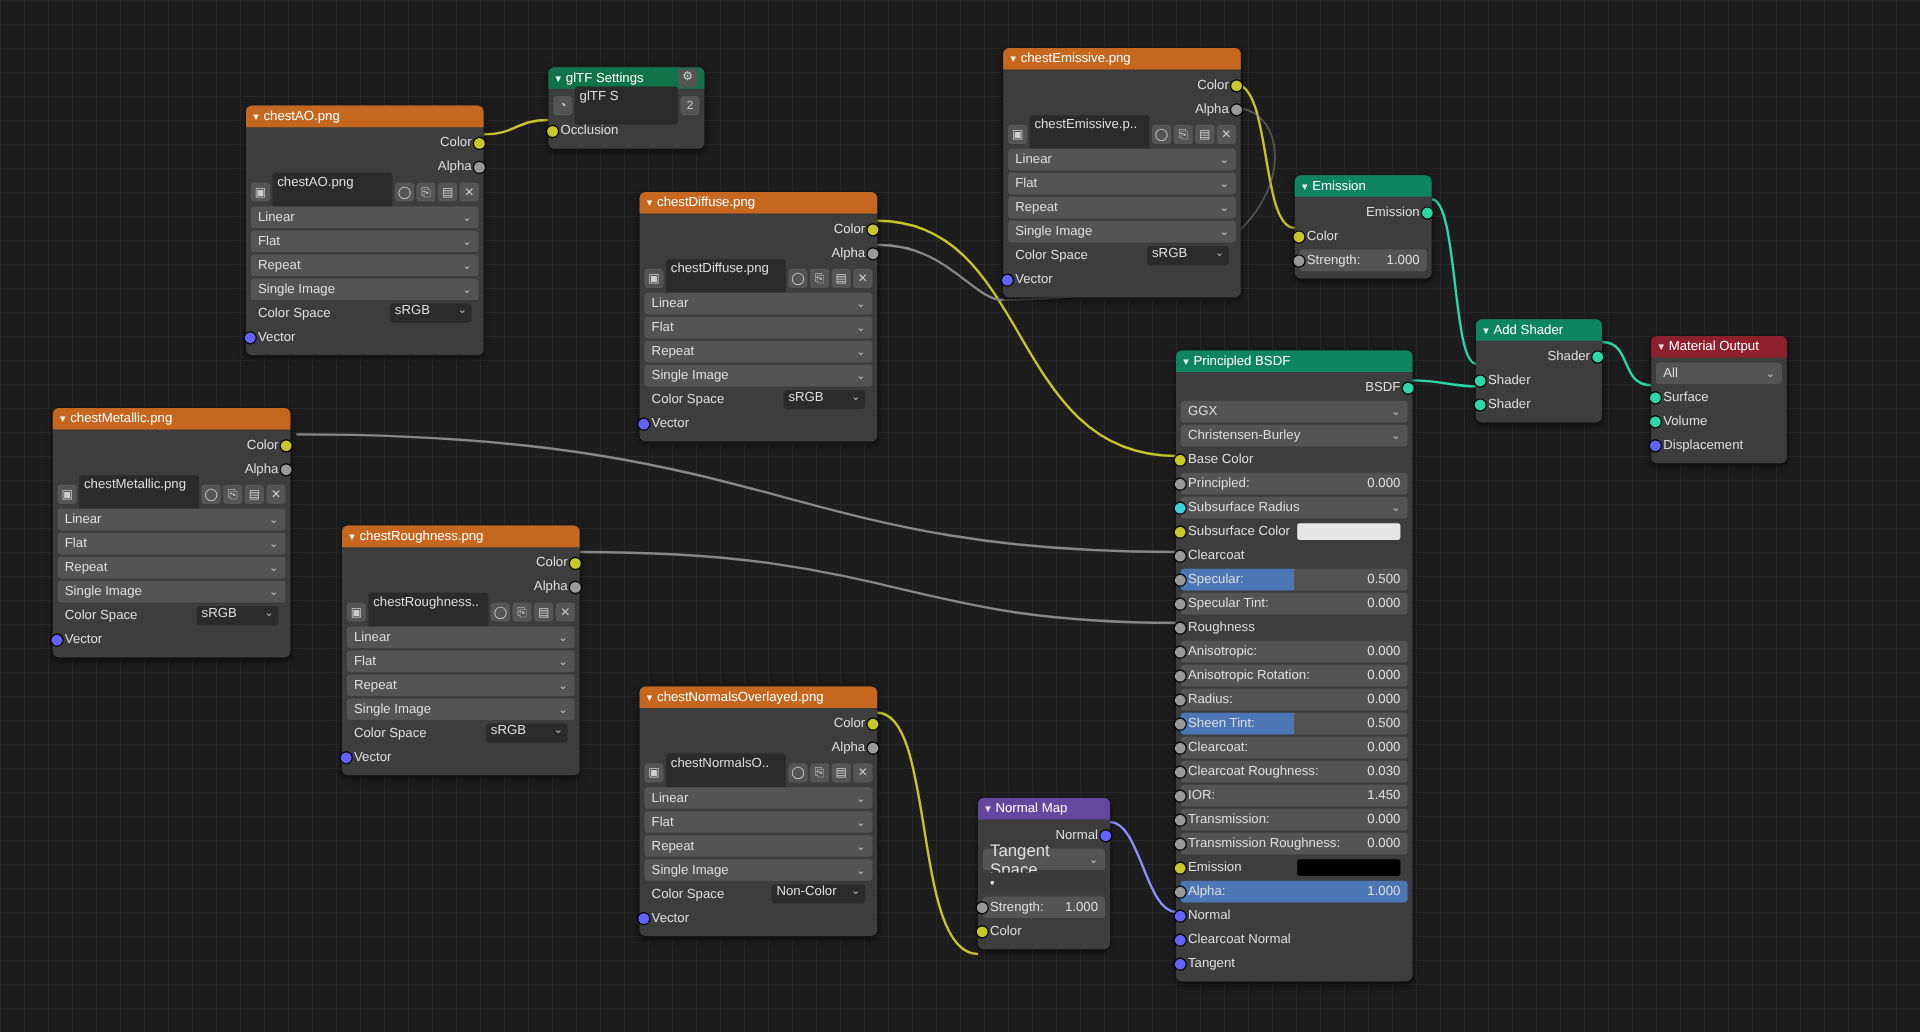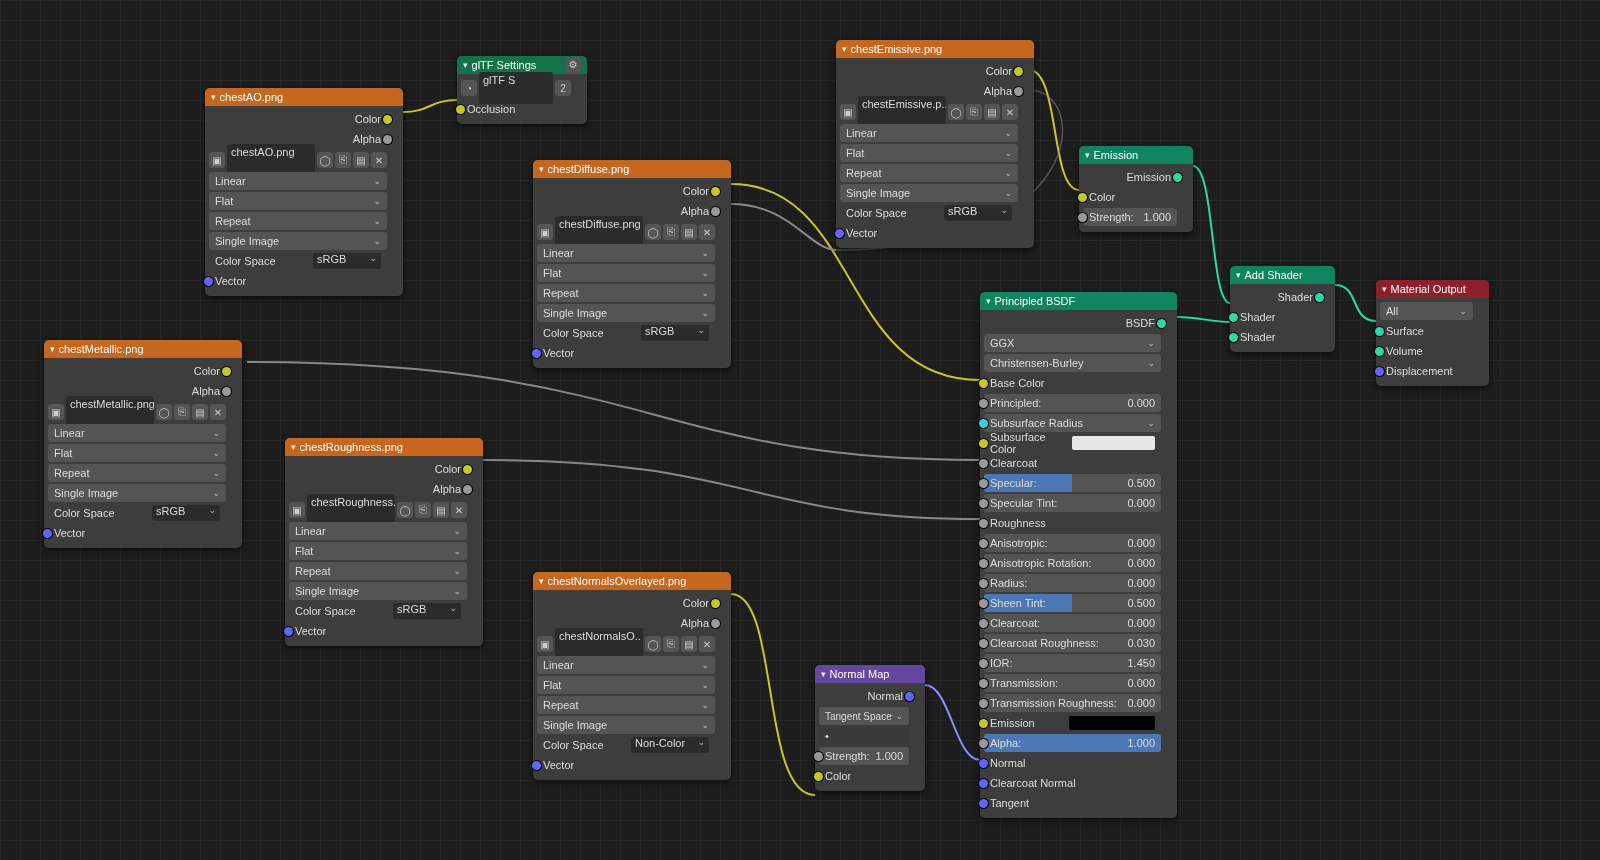--- a/index.html
+++ b/index.html
@@ -8,21 +8,21 @@
     background-size:20px 20px;}
   svg.wires{position:absolute;inset:0;width:1600px;height:860px;pointer-events:none}
   .node{position:absolute;background:#3d3d3d;border-radius:5px;box-shadow:0 2px 6px rgba(0,0,0,.6);color:#ddd}
   .hdr{height:18px;line-height:18px;font-size:11px;padding:0 6px;border-top-left-radius:5px;border-top-right-radius:5px;display:flex;align-items:center;gap:4px;color:#fff}
   .hdr-orange{background:#c6671f}
   .hdr-green{background:#11734c}
   .hdr-teal{background:#0e845f}
   .hdr-purple{background:#6448a0}
   .hdr-red{background:#8e1f2d}
   .tri{font-size:9px;opacity:.9}
-  .body{padding:4px 16px 6px 4px;display:flex;flex-direction:column;gap:2px}
+  .body{padding:4px 4px 6px 4px;display:flex;flex-direction:column;gap:2px}
   .row{height:18px;display:flex;align-items:center;background:#545454;border-radius:3px;padding:0 6px;position:relative}
   .row.noshade{background:transparent}
   .row .chev{margin-left:auto;font-size:9px;opacity:.8}
   .row.dark{background:#3a3a3a}
   .row.blue{background:linear-gradient(90deg,#4b77b5 50%,#545454 50%)}
   .row.blue-full{background:#4b77b5}
   .row.split{justify-content:space-between}
   .swatch{width:86px;height:14px;border-radius:2px;margin-left:auto}
   .sock{position:absolute;width:9px;height:9px;border-radius:50%;box-shadow:0 0 0 1px #000}
   .sock.out{right:-5px}
@@ -413,21 +413,21 @@
   <div class="hdr hdr-purple">
         <span class="tri">▾</span>
         <span>Normal Map</span>
       </div>
   <div class="body">
     <div class="row noshade" style="justify-content:flex-end">
           <span>Normal</span>
           <span class="sock out c-blue"></span>
         </div>
     <div class="row">
-          <span style="font-size:10px">Tangent Space</span>
+          <span style="font-size:14px">Tangent Space</span>
           <span class="chev">⌄</span>
         </div>
     <div class="row dark">
           <span>•</span>
         </div>
     <div class="row split">
           <span class="sock in c-grey"></span>
           <span>Strength:</span>
           <span>1.000</span>
         </div>

